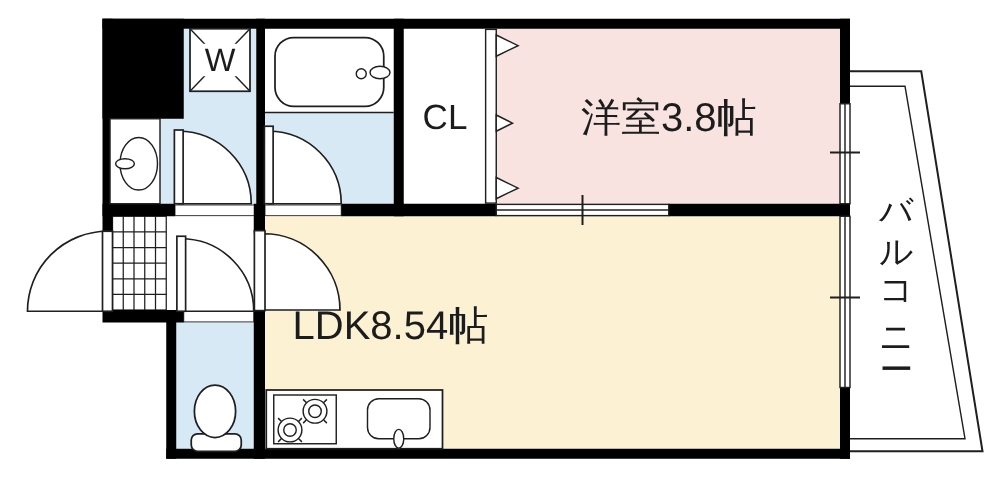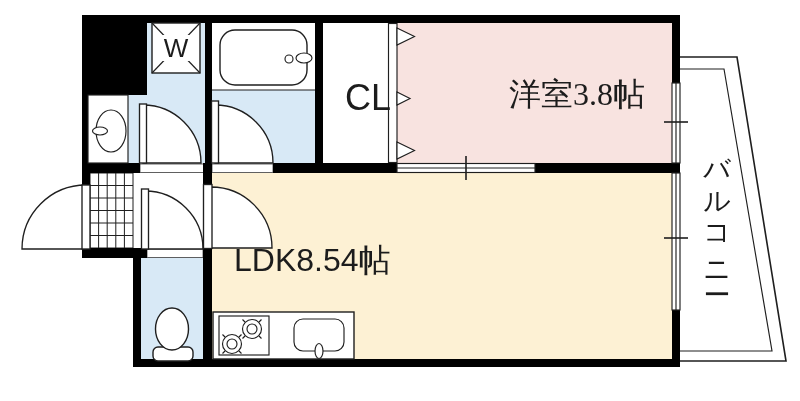--- a/index.html
+++ b/index.html
@@ -34,22 +34,22 @@
     line-height: 1;
     white-space: nowrap;
     user-select: none;
   }
   .lbl-w {
     left: 152px; top: 23px; width: 48px; height: 50px;
     display: flex; align-items: center; justify-content: center;
     font-size: 26px;
   }
   .lbl-w .halo { background: #ffffff; padding: 0 2px; }
-  .lbl-cl  { left: 321px; top: 80px;  width: 70px;  text-align: right; font-size: 36px; }
-  .lbl-yo  { left: 425px; top: 78px;  width: 220px; text-align: right; font-size: 32px; font-family: Liberation Serif, serif; }
+  .lbl-cl  { left: 321px; top: 80px;  width: 70px;  text-align: center; font-size: 28px; }
+  .lbl-yo  { left: 425px; top: 78px;  width: 220px; text-align: center; font-size: 32px; }
   .lbl-ldk { left: 234px; top: 244px; width: 460px; text-align: left; font-size: 32px; }
   .lbl-bal {
     left: 696px; top: 138px; width: 34px;
     writing-mode: vertical-rl;
     font-size: 27px; letter-spacing: 5px;
     text-align: left;
   }
 </style>
 </head>
 <body>

